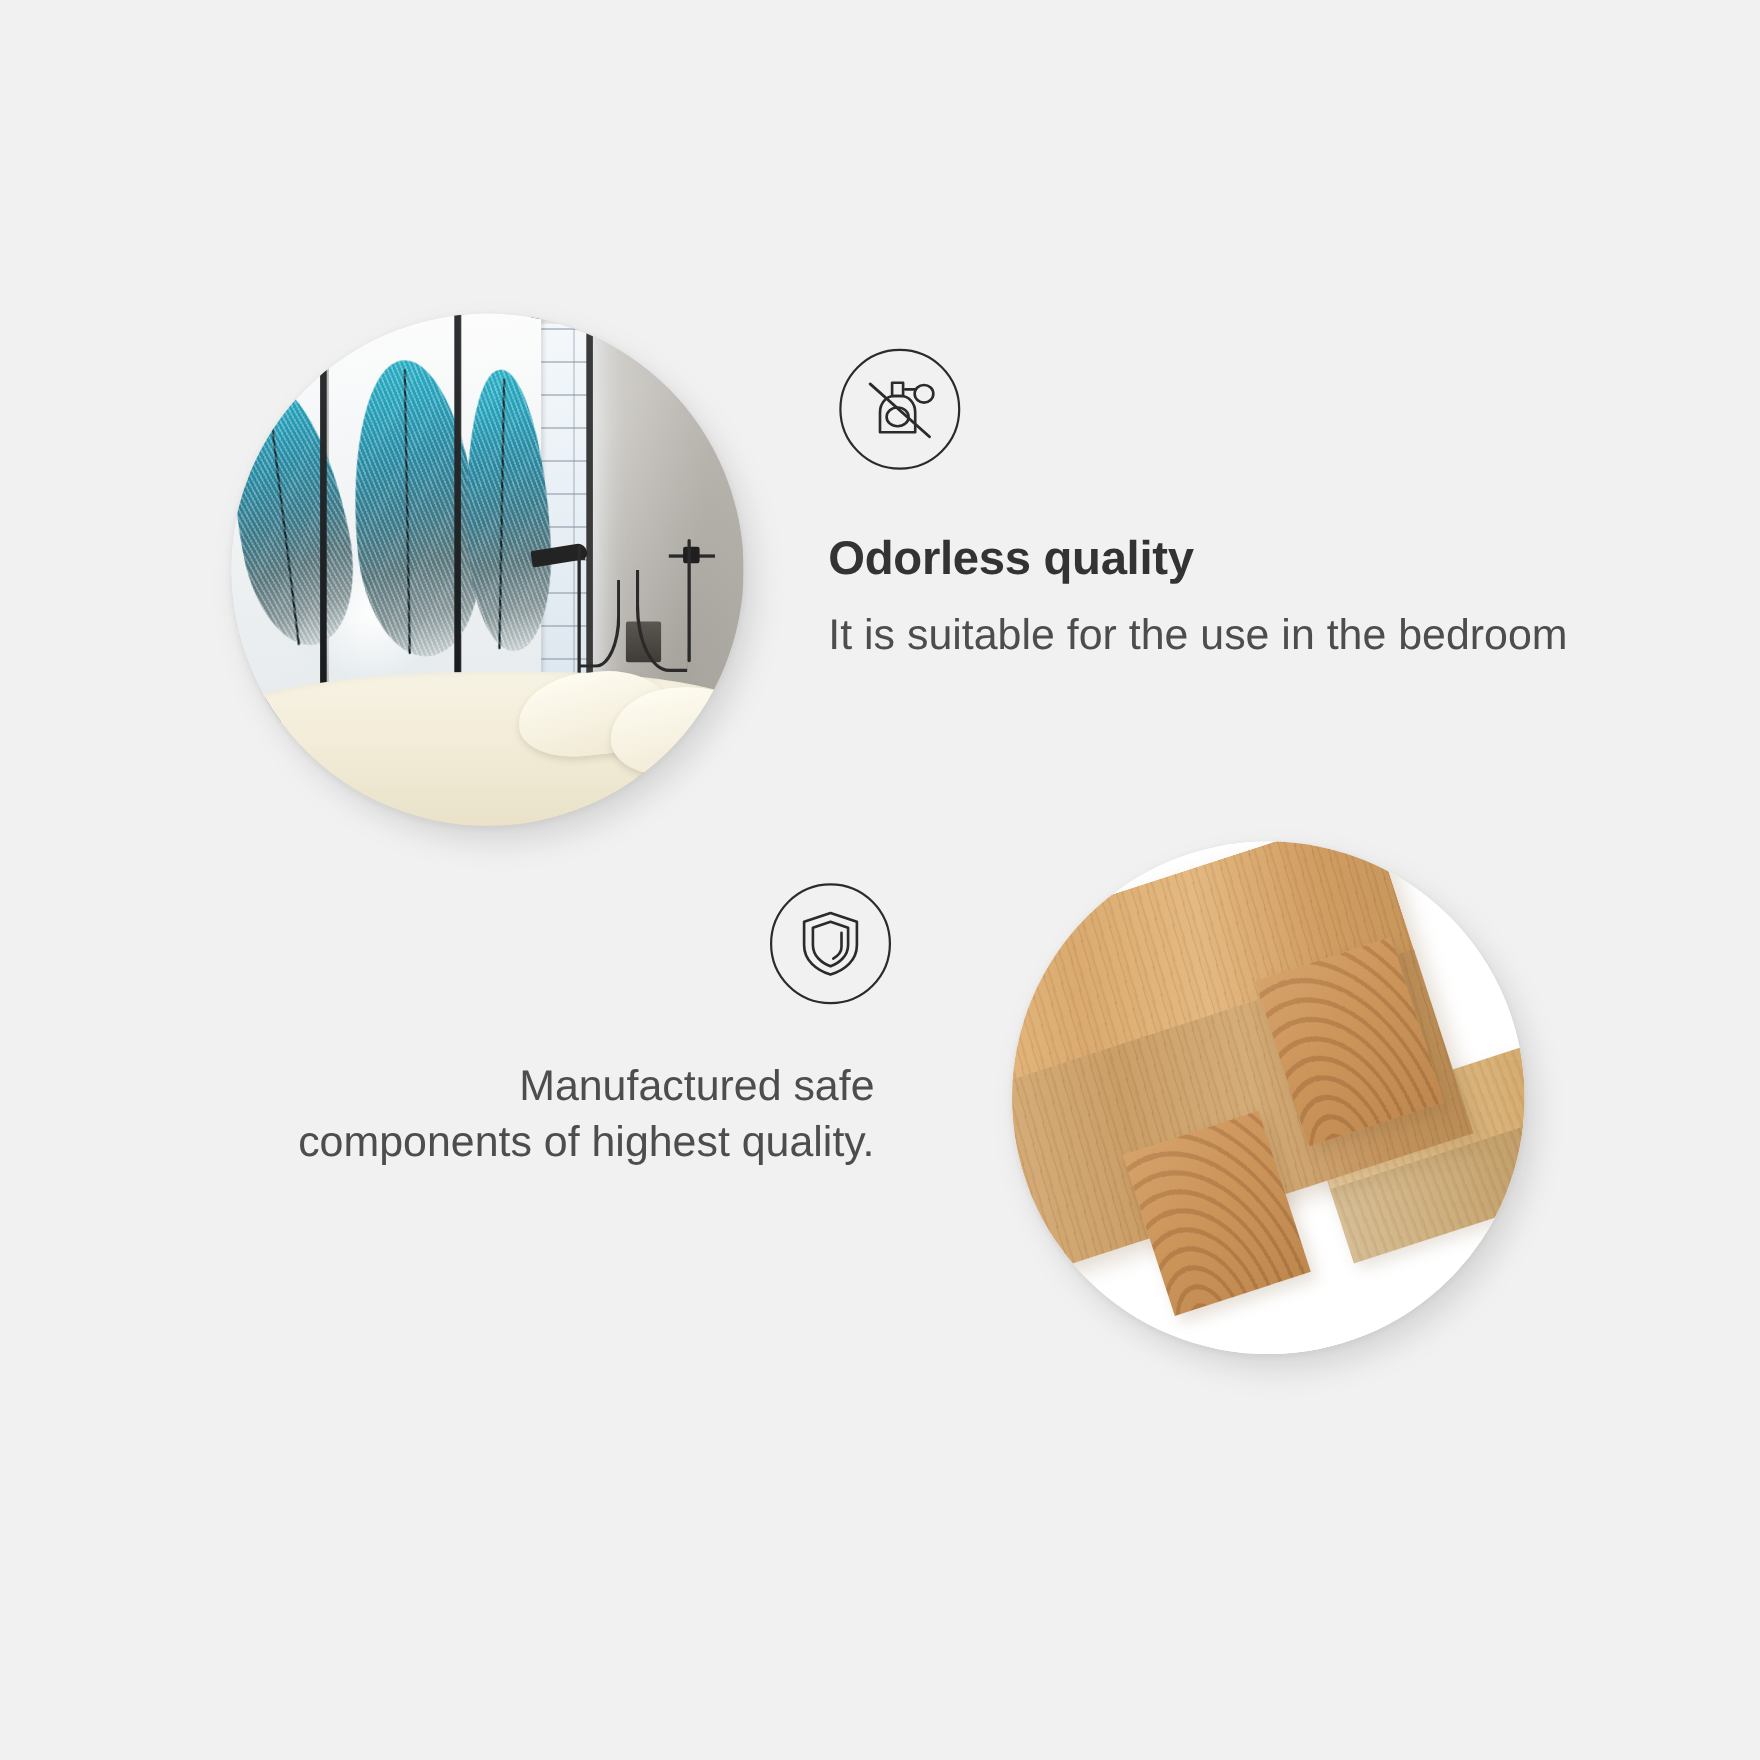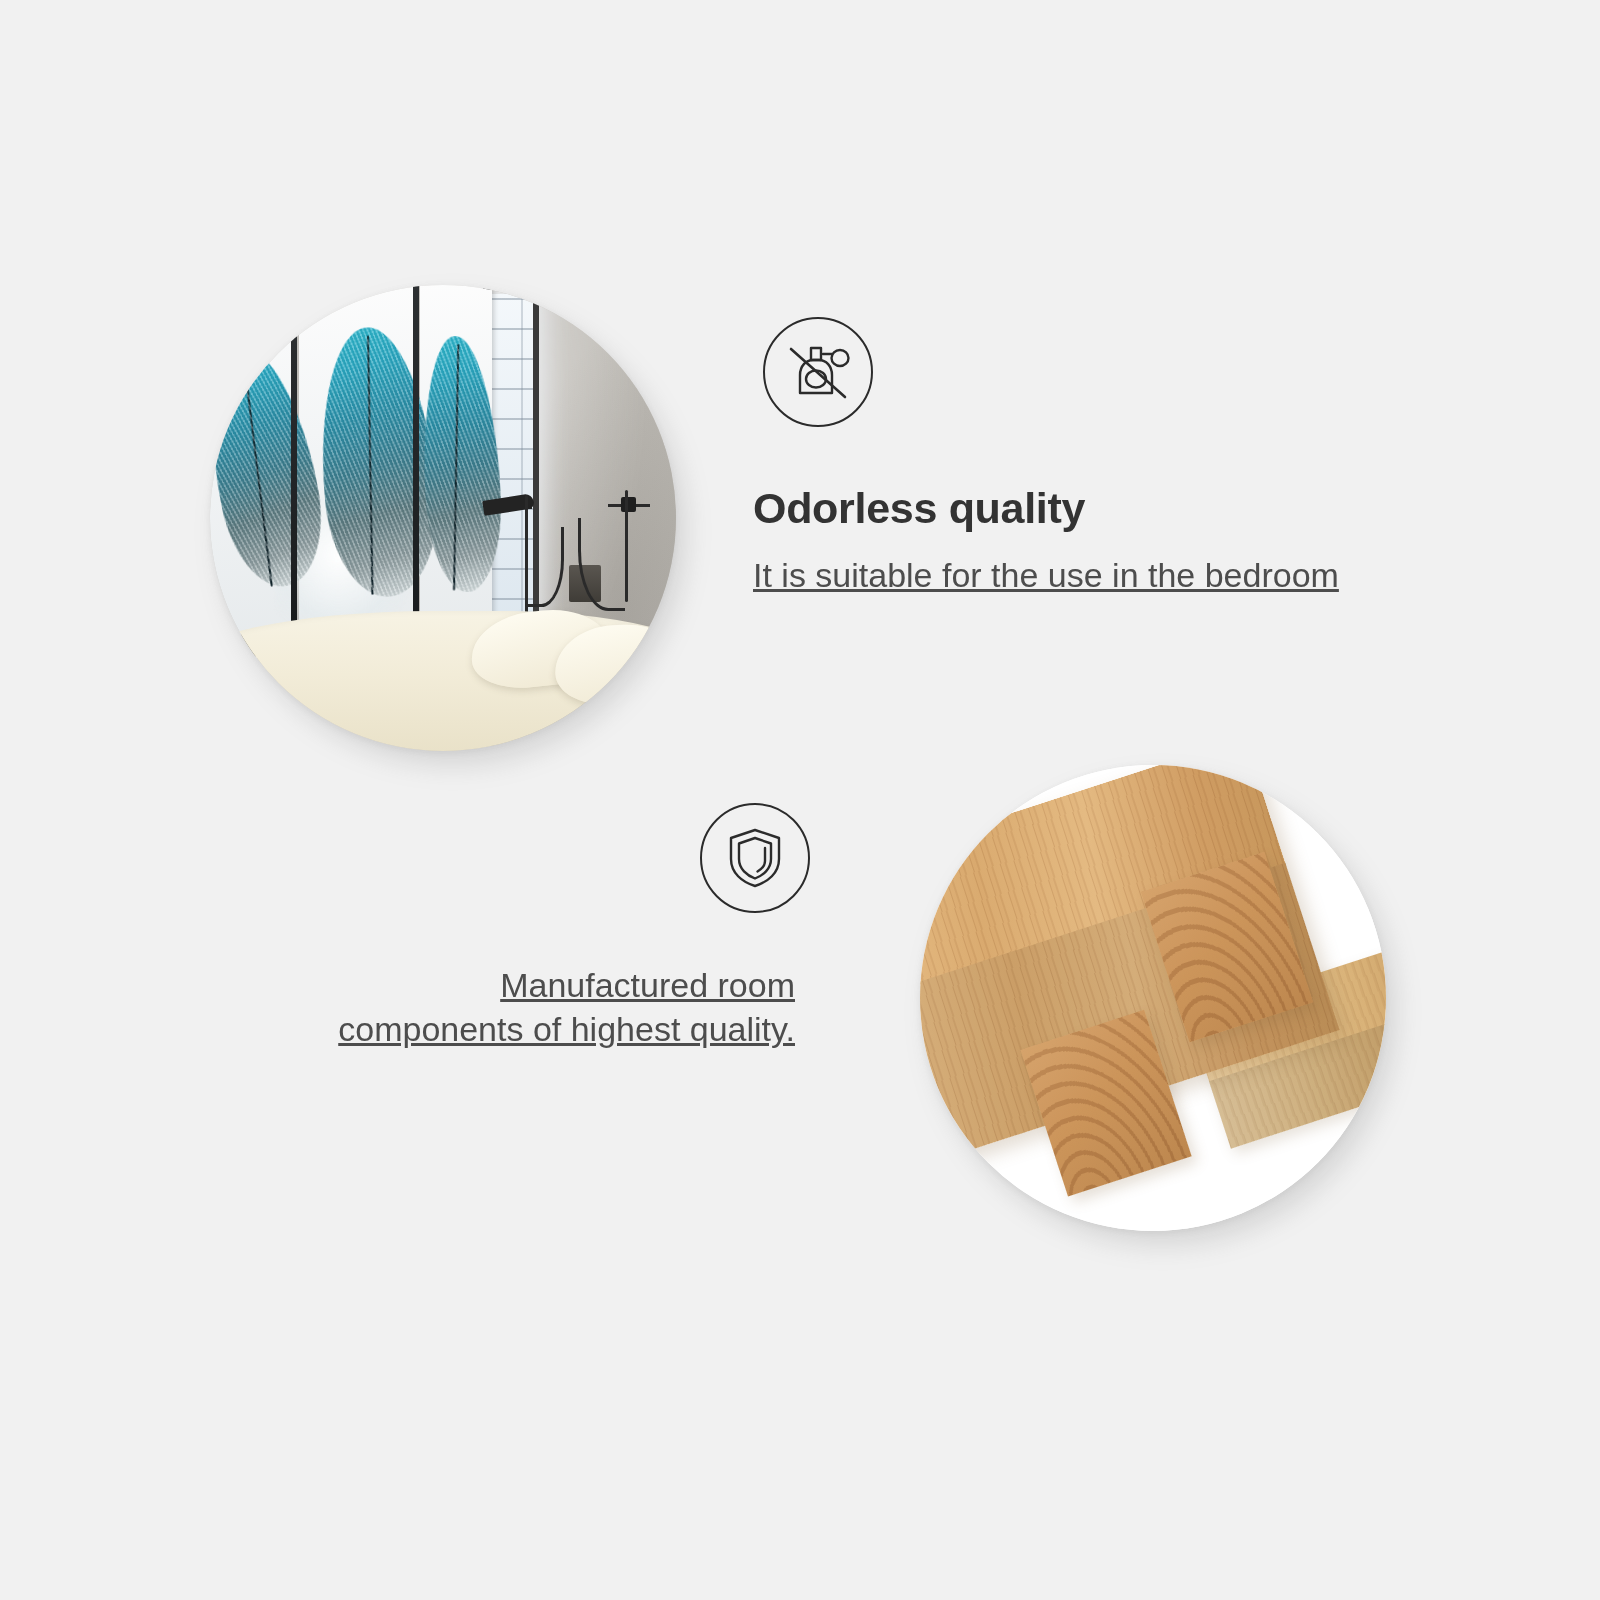--- a/index.html
+++ b/index.html
@@ -258,25 +258,24 @@
   .feature-text { position:absolute; }
   .feature-title {
     font-size:43px;
     font-weight:bold;
     color:#333333;
     letter-spacing:-0.3px;
     line-height:1.15;
     white-space:nowrap;
   }
   .feature-desc {
-    font-size:34px;
+    font-size:39px;
     color:#4d4d4d;
     line-height:1.30;
     font-weight:400;
-    text-decoration:underline;
   }
   .feature-desc .line { display:block; white-space:nowrap; }
 
   #text-odorless { left:753px; top:484px; text-align:left; }
   #text-odorless .feature-title { margin-bottom:20px; }
 
   #text-solid { right:805px; top:963px; text-align:right; }
   #text-solid .feature-title { margin-bottom:18px; }
 </style>
 </head>
@@ -353,21 +352,21 @@
   <div class="icon-badge" id="icon-solid">
     <svg width="58" height="64" viewBox="0 0 58 64" fill="none" stroke="#2b2b2b" stroke-width="2.4" stroke-linecap="round" stroke-linejoin="round">
       <path d="M29 4 L53 12 L53 33 C53 47 42 56 29 60 C16 56 5 47 5 33 L5 12 Z"></path>
       <path d="M29 12 L45 17.5 L45 33 C45 43 37 49.5 29 52.5 C21 49.5 13 43 13 33 L13 17.5 Z"></path>
       <path d="M39 22 L39 35 C39 40 35 43.5 31.5 45.5"></path>
     </svg>
   </div>
 
   <div class="feature-text" id="text-solid">
     <div class="feature-desc">
-      <span class="line">Manufactured room</span>
+      <span class="line">Manufactured safe</span>
       <span class="line">components of highest quality.</span>
     </div>
   </div>
 
   <div class="photo-circle" id="photo-wood">
     <div class="photo-inner">
       <div class="wood-bg"></div>
 
       <div class="beam" id="beam-right">
         <div class="face top grain-pale"></div>

